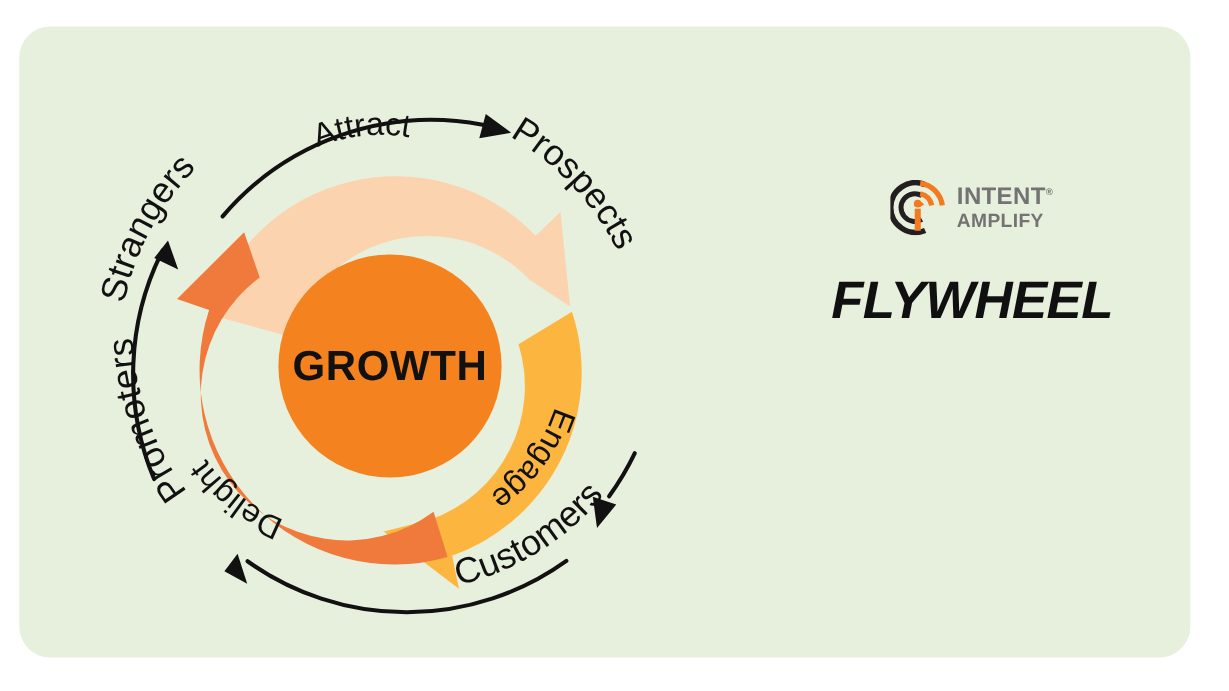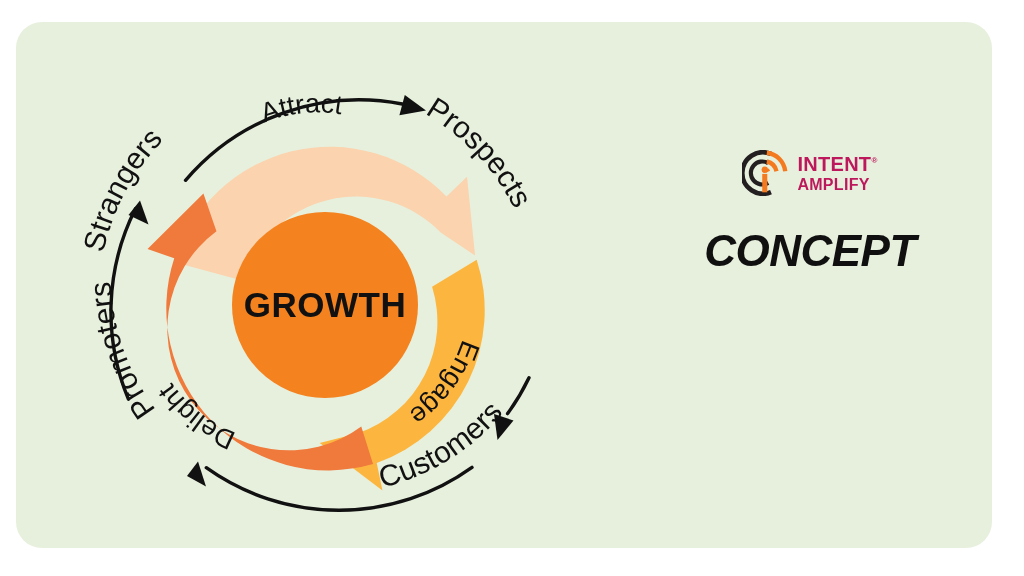--- a/index.html
+++ b/index.html
@@ -54,21 +54,21 @@
   }
   #logo-mark { display: block; }
   #logo-word {
     display: flex;
     flex-direction: column;
     line-height: 1.0;
   }
   .logo-line {
     font-family: "Liberation Sans", sans-serif;
     font-weight: bold;
-    color: #be185d;
+    color: #737373;
     letter-spacing: 0.3px;
   }
   .logo-line-1 { font-size: 20px; }
   .logo-line-2 { font-size: 16px; margin-top: 3px; }
   .logo-reg {
     font-size: 8px;
     vertical-align: super;
   }
   #headline {
     text-align: center;
@@ -221,17 +221,17 @@
         <circle cx="49.5" cy="43" r="7" fill="#f47a20"></circle>
       </svg>
 
       <div id="logo-word">
         <span class="logo-line logo-line-1"><span>INTENT</span><span class="logo-reg">®</span></span>
         <span class="logo-line logo-line-2">AMPLIFY</span>
       </div>
     </div>
 
     <div id="headline">
-      <span class="hl-line">CONCEPT</span>
+      <span class="hl-line">FLYWHEEL</span>
     </div>
   </div>
 
 </div>
 
 </body></html>

